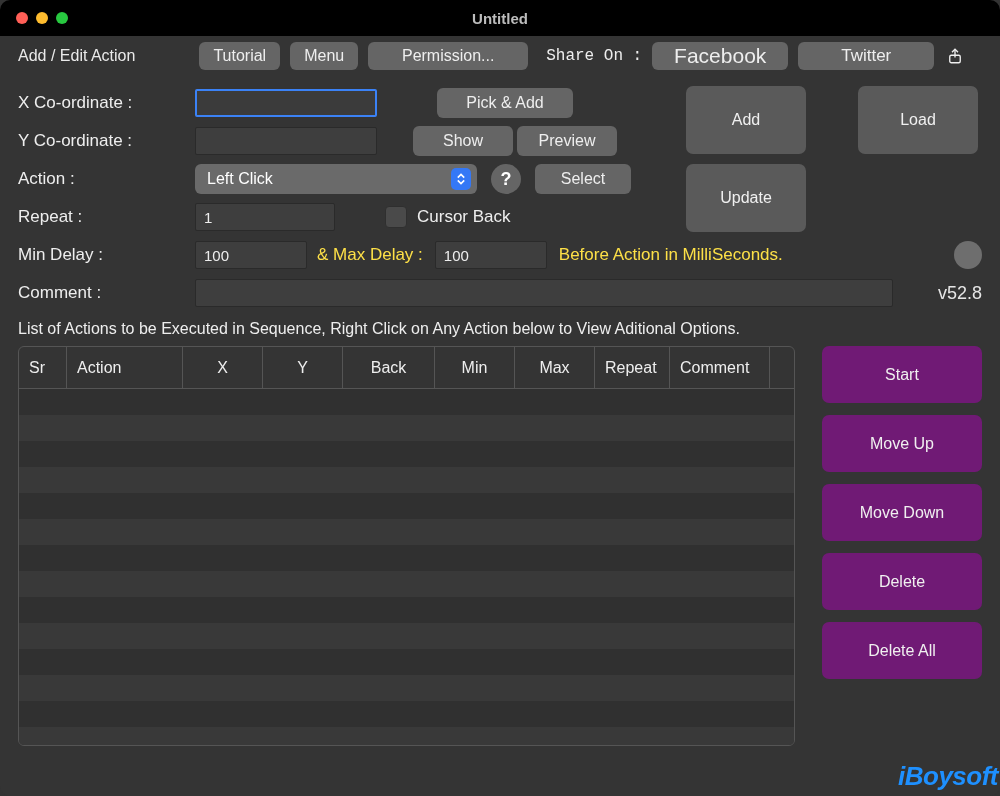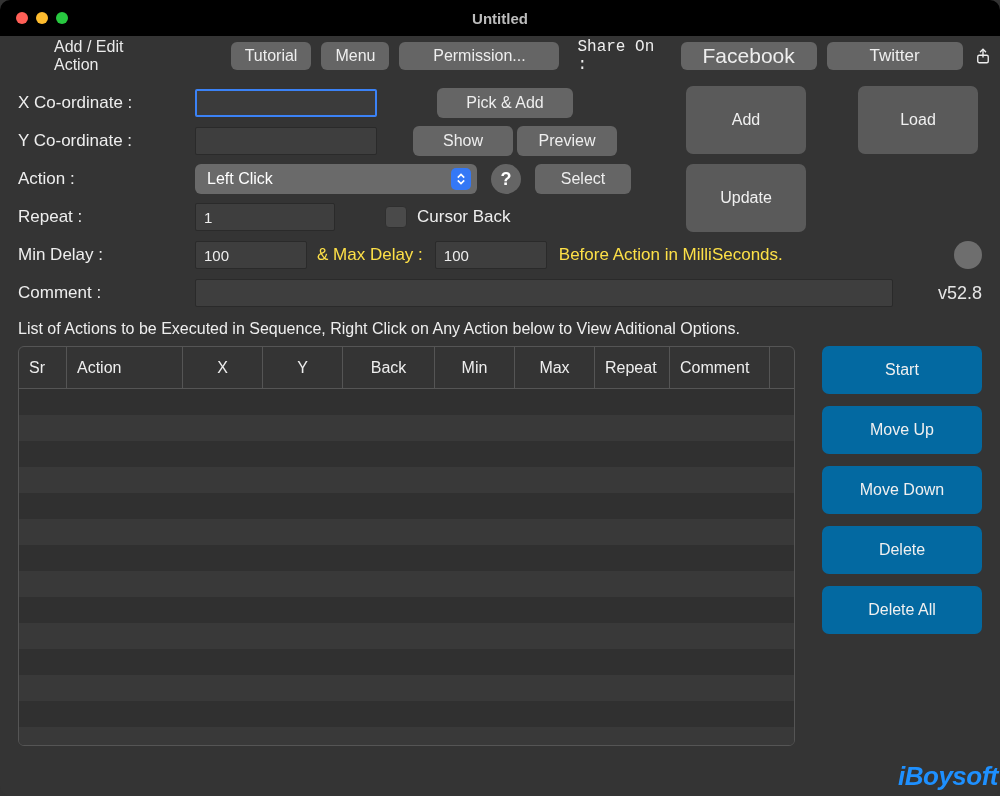--- a/index.html
+++ b/index.html
@@ -9,21 +9,21 @@
   
   .titlebar { height: 36px; background: #000000; display: flex; align-items: center; position: relative; }
   .traffic { display: flex; gap: 8px; padding-left: 16px; }
   .tl { width: 12px; height: 12px; border-radius: 50%; }
   .tl.close { background: #ff5f57; }
   .tl.min { background: #febc2e; }
   .tl.max { background: #28c840; }
   .title { position: absolute; left: 50%; transform: translateX(-50%); font-weight: 600; color: #bcbcbc; font-size: 15px; }
   
   .toolbar { height: 40px; display: flex; align-items: center; padding: 0 6px 0 18px; gap: 10px; }
-  .toolbar-left { font-size: 16px; color: #eaeaea; margin-left: 36px; }
+  .toolbar-left { font-size: 16px; color: #eaeaea; }
   .tb-btn { background: #656565; border: none; border-radius: 6px; color: #eee; font-size: 16px; height: 28px; padding: 0 14px; cursor: pointer; }
   .tb-btn.wide { min-width: 160px; }
   .share-label { font-size: 16px; color: #eee; margin-left: 8px; font-family: Liberation Mono, monospace; }
   .tb-btn.fb { min-width: 136px; font-size: 21px; }
   .tb-btn.tw { min-width: 136px; font-size: 17px; }
   .share-icon { width: 22px; height: 28px; display: flex; align-items: center; justify-content: center; cursor: pointer; color: #eee; }
   .share-icon svg { width: 18px; height: 22px; }
   
   .form-area { padding: 8px 18px 4px 18px; }
   .row { display: flex; align-items: center; min-height: 38px; }
@@ -61,21 +61,21 @@
   .table-wrap { flex: 1; border: 1px solid #555; border-radius: 6px; background: #343434; overflow: hidden; }
   .thead { display: flex; height: 42px; align-items: center; border-bottom: 1px solid #555; }
   .th { color: #eee; font-size: 16px; display: flex; align-items: center; height: 100%; border-right: 1px solid #555; padding-left: 10px; }
   .th:last-child { border-right: none; }
   .tbody { height: 356px; overflow: hidden; }
   .trow { height: 26px; }
   .trow:nth-child(even) { background: #393939; }
   .trow:nth-child(odd) { background: #303030; }
   
   .side-buttons { width: 160px; display: flex; flex-direction: column; gap: 12px; }
-  .side-btn { background: #0369a1; border: none; border-radius: 7px; color: #f0f0f0; font-size: 16px; height: 48px; cursor: pointer; }
+  .side-btn { background: #701a75; border: none; border-radius: 7px; color: #f0f0f0; font-size: 16px; height: 57px; cursor: pointer; }
   
   .watermark { position: absolute; right: 2px; bottom: 4px; font-size: 26px; font-weight: 800; font-style: italic; color: #1e90ff; letter-spacing: -0.5px; }
 </style>
 </head>
 <body>
 
 <div class="window">
 
   <div class="titlebar">
     <div class="traffic">

